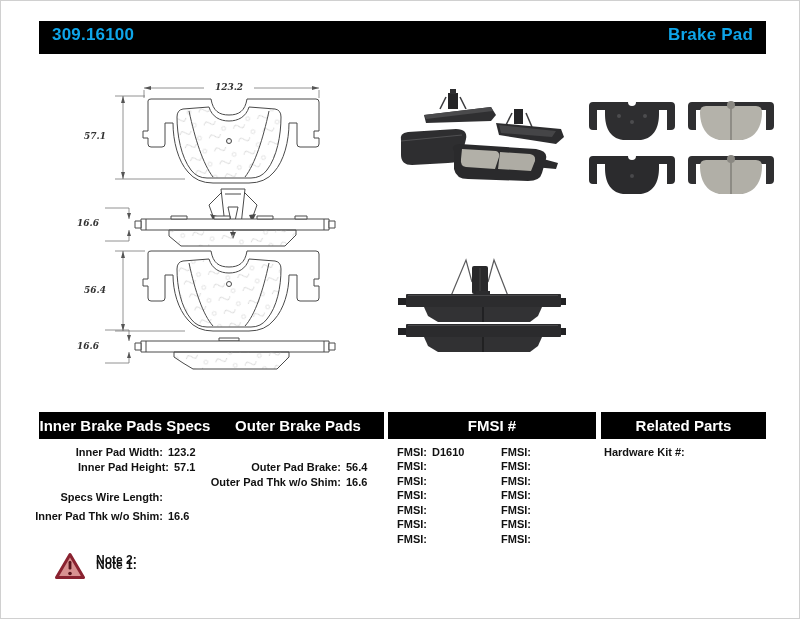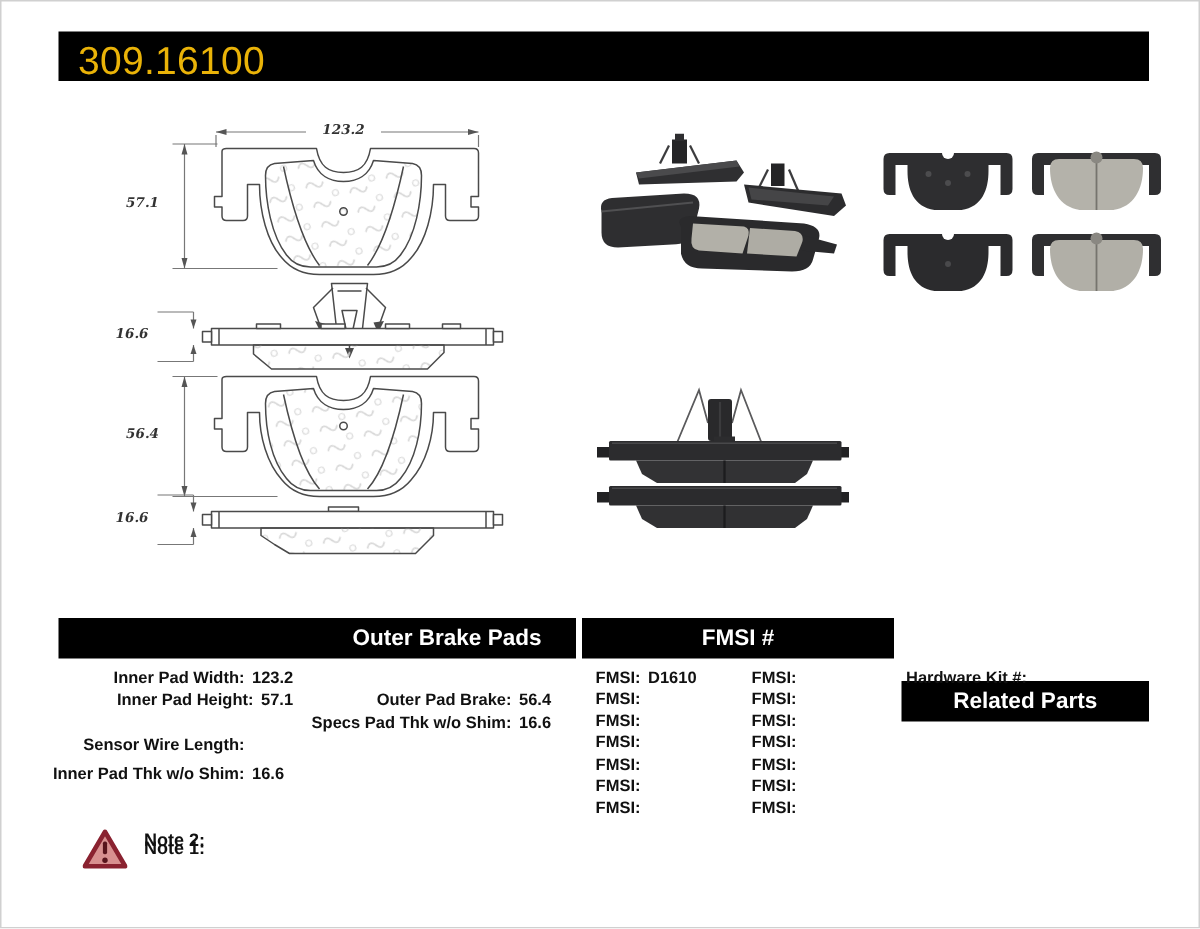--- a/index.html
+++ b/index.html
@@ -3,41 +3,41 @@
 <meta charset="utf-8">
 <style>
   html,body { margin:0; padding:0; background:#fff; }
   .page {
     position:relative; width:800px; height:619px; background:#ffffff;
     border:1px solid #d0d0d0; box-sizing:border-box; overflow:hidden;
     font-family:"Liberation Sans", sans-serif; color:#111;
   }
   
   .hdr { position:absolute; left:38px; top:20px; width:727px; height:33px; background:#000; }
-  .hdr span { position:absolute; top:4px; color:#eab308; font-weight:normal; font-size:26px; letter-spacing:.2px; }
+  .hdr span { position:absolute; top:4px; color:#0ea5e9; font-weight:bold; font-size:17px; letter-spacing:.2px; }
   .hdr .l { left:13px; } .hdr .r { right:13px; }
 
   
   .drawing { position:absolute; left:70px; top:78px; width:280px; height:300px; }
   .drawing svg { position:absolute; left:0; top:0; }
   .dim { position:absolute; font-family:"DejaVu Serif", serif; font-style:italic; font-weight:bold;
          font-size:9px; color:#333; background:#fff; line-height:11px; }
   .dim.c { text-align:center; } .dim.rt { text-align:right; }
 
   
   .photo { position:absolute; }
 
   
   .thead { position:absolute; top:411px; height:27px; background:#000; color:#fff;
            font-weight:bold; font-size:15px; line-height:27px; text-align:center; }
   .th-specs { left:38px; width:345px; }
   .th-specs span { position:absolute; top:0; width:172px; text-align:center; }
   .th-specs .h1 { left:0; } .th-specs .h2 { left:173px; }
   .th-fmsi { left:387px; width:208px; }
-  .th-rel  { left:600px; width:165px;margin-top:42px; }
+  .th-rel  { left:600px; width:165px; }
 
   
   .srow { position:absolute; height:15px; font-size:11px; font-weight:bold; line-height:15px; white-space:nowrap; }
   .srow .lab { display:inline-block; text-align:right; vertical-align:top; }
   .srow .val { display:inline-block; margin-left:5px; vertical-align:top; }
   .inner-col .lab { width:132px; }
   .outer-col .lab { width:147px; }
   .fmsi-col .lab { width:33px; }
   .rel-col .lab { text-align:left; }
 
@@ -45,20 +45,21 @@
   .note-icon { position:absolute; left:54px; top:551px; width:30px; height:28px; }
   .note { position:absolute; left:95px; font-size:12px; font-weight:bold; }
 </style>
 </head>
 <body>
 
 <div class="page">
 
   <div class="hdr">
     <span class="l">309.16100</span>
+    <span class="r">Brake Pad</span>
   </div>
 
   <div class="drawing">
     <svg width="280" height="300" viewBox="0 0 280 300">
       <defs>
         <pattern id="wm" width="26" height="14" patternUnits="userSpaceOnUse" patternTransform="rotate(-22)">
           <path d="M2,9 q3,-5 6,0 q3,5 6,0" stroke="#d6d6d6" stroke-width="1" fill="none"></path>
           <circle cx="19" cy="5" r="2" stroke="#dcdcdc" stroke-width="0.8" fill="none"></circle>
         </pattern>
       </defs>
@@ -257,43 +258,44 @@
           <rect x="158" y="72" width="12" height="7" fill="#222224"></rect>
         <rect x="10" y="68" width="155" height="13" rx="1" fill="#2b2b2d"></rect>
         <line x1="12" y1="69.5" x2="162" y2="69.5" stroke="#48484a" stroke-width="1"></line>
         <polygon points="28,81 146,81 142,90 134,96 42,96 32,90" fill="#313133"></polygon>
         <line x1="87" y1="81" x2="87" y2="96" stroke="#1c1c1e" stroke-width="1.5"></line>
       </g>
     </svg>
   </div>
 
   <div class="thead th-specs">
+    <span class="h1">Inner Brake Pads Specs</span>
     <span class="h2">Outer Brake Pads Specs</span>
   </div>
   <div class="thead th-fmsi">FMSI #</div>
   <div class="thead th-rel">Related Parts</div>
 
   <div class="srow inner-col" style="left:30px; top:444px;">
     <span class="lab">Inner Pad Width:</span><span class="val">123.2</span>
   </div>
   <div class="srow inner-col" style="left:36px; top:459px;">
     <span class="lab">Inner Pad Height:</span><span class="val">57.1</span>
   </div>
   <div class="srow inner-col" style="left:30px; top:474px;margin-top:34px;">
     <span class="lab">Inner Pad Thk w/o Shim:</span><span class="val">16.6</span>
   </div>
   <div class="srow inner-col" style="left:30px; top:489px;">
-    <span class="lab">Sensor Wire Length:</span><span class="val"></span>
+    <span class="lab">Specs Wire Length:</span><span class="val"></span>
   </div>
 
   <div class="srow outer-col" style="left:193px; top:459px;">
     <span class="lab">Outer Pad Brake:</span><span class="val">56.4</span>
   </div>
   <div class="srow outer-col" style="left:193px; top:474px;">
-    <span class="lab">Specs Pad Thk w/o Shim:</span><span class="val">16.6</span>
+    <span class="lab">Outer Pad Thk w/o Shim:</span><span class="val">16.6</span>
   </div>
 
   <div class="srow fmsi-col" style="left:393px; top:444px;"><span class="lab">FMSI:</span><span class="val">D1610</span></div>
   <div class="srow fmsi-col" style="left:393px; top:458px;"><span class="lab">FMSI:</span><span class="val"></span></div>
   <div class="srow fmsi-col" style="left:393px; top:473px;"><span class="lab">FMSI:</span><span class="val"></span></div>
   <div class="srow fmsi-col" style="left:393px; top:487px;"><span class="lab">FMSI:</span><span class="val"></span></div>
   <div class="srow fmsi-col" style="left:393px; top:502px;"><span class="lab">FMSI:</span><span class="val"></span></div>
   <div class="srow fmsi-col" style="left:393px; top:516px;"><span class="lab">FMSI:</span><span class="val"></span></div>
   <div class="srow fmsi-col" style="left:393px; top:531px;"><span class="lab">FMSI:</span><span class="val"></span></div>
 

